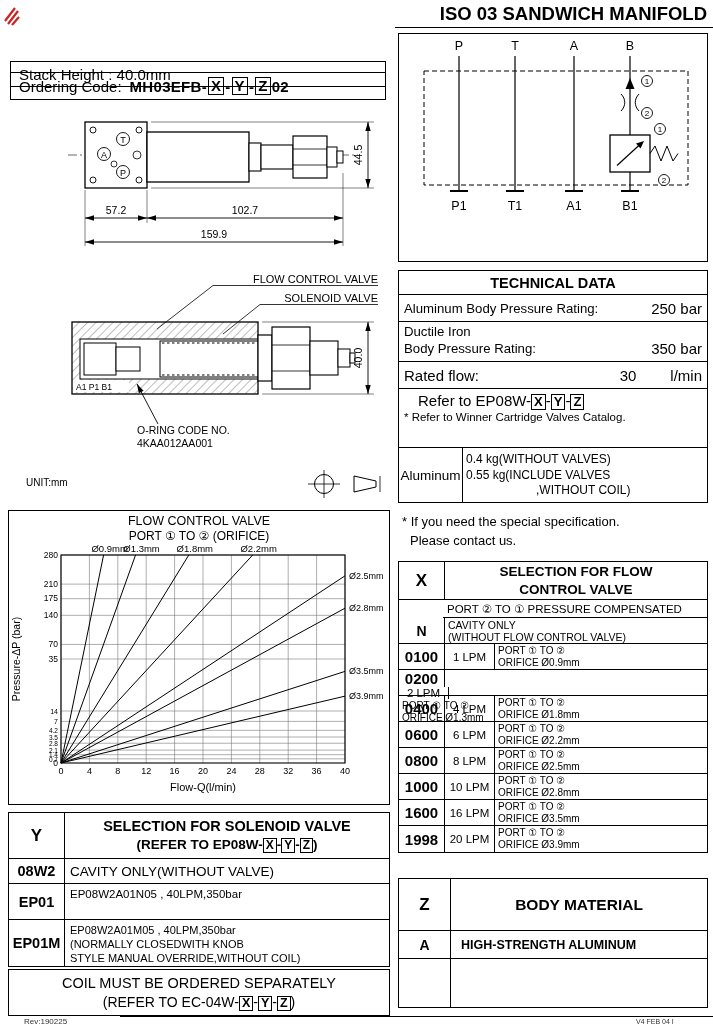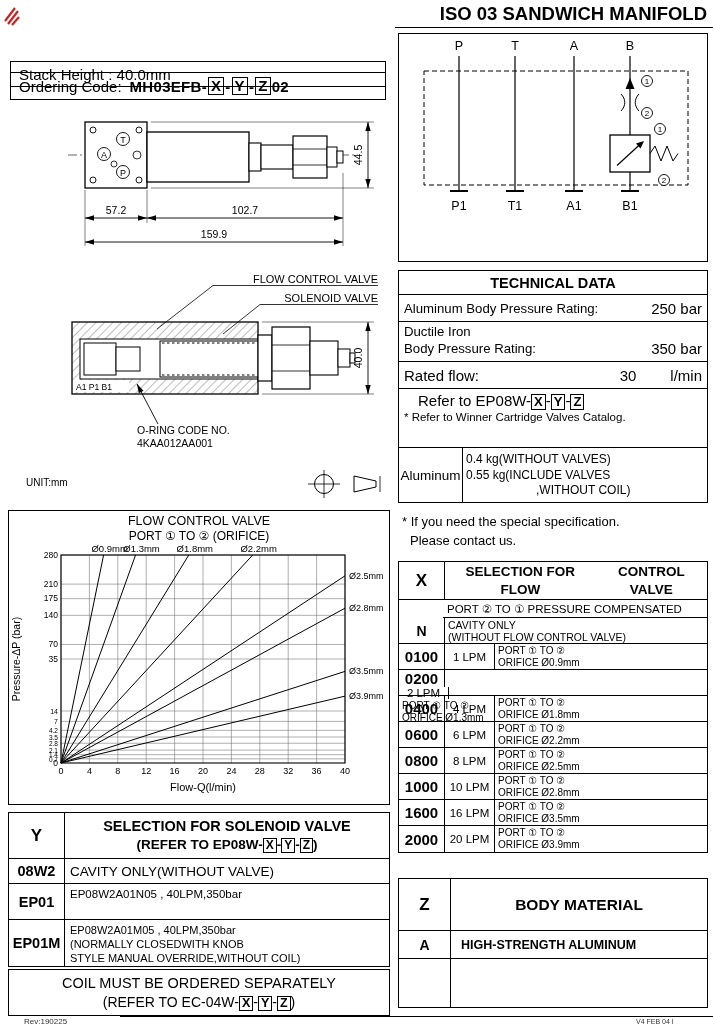--- a/index.html
+++ b/index.html
@@ -251,21 +251,21 @@
   </div>
 
   <div class="abs small-note" style="left:402px;top:513px;width:306px;">
     <div>* If you need the special specification.</div>
     <div style="padding-left:8px;">Please contact us.</div>
   </div>
 
   <div class="abs box tbl" style="left:398px;top:561px;width:310px;">
     <div class="trow" style="height:38px;">
       <div class="cell cR cen" style="width:46px;font-weight:bold;font-size:17px;">X</div>
-      <div class="cell cen" style="flex:1;font-weight:bold;font-size:13.5px;line-height:1.3;flex-direction:row;">
+      <div class="cell cen" style="flex:1;font-weight:bold;font-size:13.5px;line-height:1.3;flex-direction:column;">
         <div>SELECTION FOR FLOW</div>
         <div>CONTROL VALVE</div>
       </div>
     </div>
     <div class="trow" style="height:18px;align-items:center;font-size:11.5px;padding-left:4px;margin-left:44px;">PORT ② TO ① PRESSURE COMPENSATED</div>
     <div class="trow" style="height:26px;">
       <div class="cell cR cen" style="width:46px;font-weight:bold;font-size:14px;">N</div>
       <div class="cell" style="flex:1;font-size:10.5px;line-height:1.18;padding:1px 0 0 3px;">
         <div>CAVITY ONLY</div>
         <div>(WITHOUT FLOW CONTROL VALVE)</div>
@@ -321,21 +321,21 @@
     </div>
     <div class="trow" style="height:26px;">
       <div class="cell cR cen x-code">1600</div>
       <div class="cell cR cen x-lpm">16 LPM</div>
       <div class="cell x-desc">
           <div>PORT ① TO ②</div>
           <div>ORIFICE Ø3.5mm</div>
         </div>
     </div>
     <div class="trow" style="height:26px;">
-      <div class="cell cR cen x-code">2000</div>
+      <div class="cell cR cen x-code">1998</div>
       <div class="cell cR cen x-lpm">20 LPM</div>
       <div class="cell x-desc">
           <div>PORT ① TO ②</div>
           <div>ORIFICE Ø3.9mm</div>
         </div>
     </div>
   </div>
 
   <div class="abs box" style="left:8px;top:510px;width:382px;height:295px;">
     <div style="position:absolute;top:3px;width:100%;text-align:center;font-size:12.5px;">FLOW CONTROL VALVE</div>

